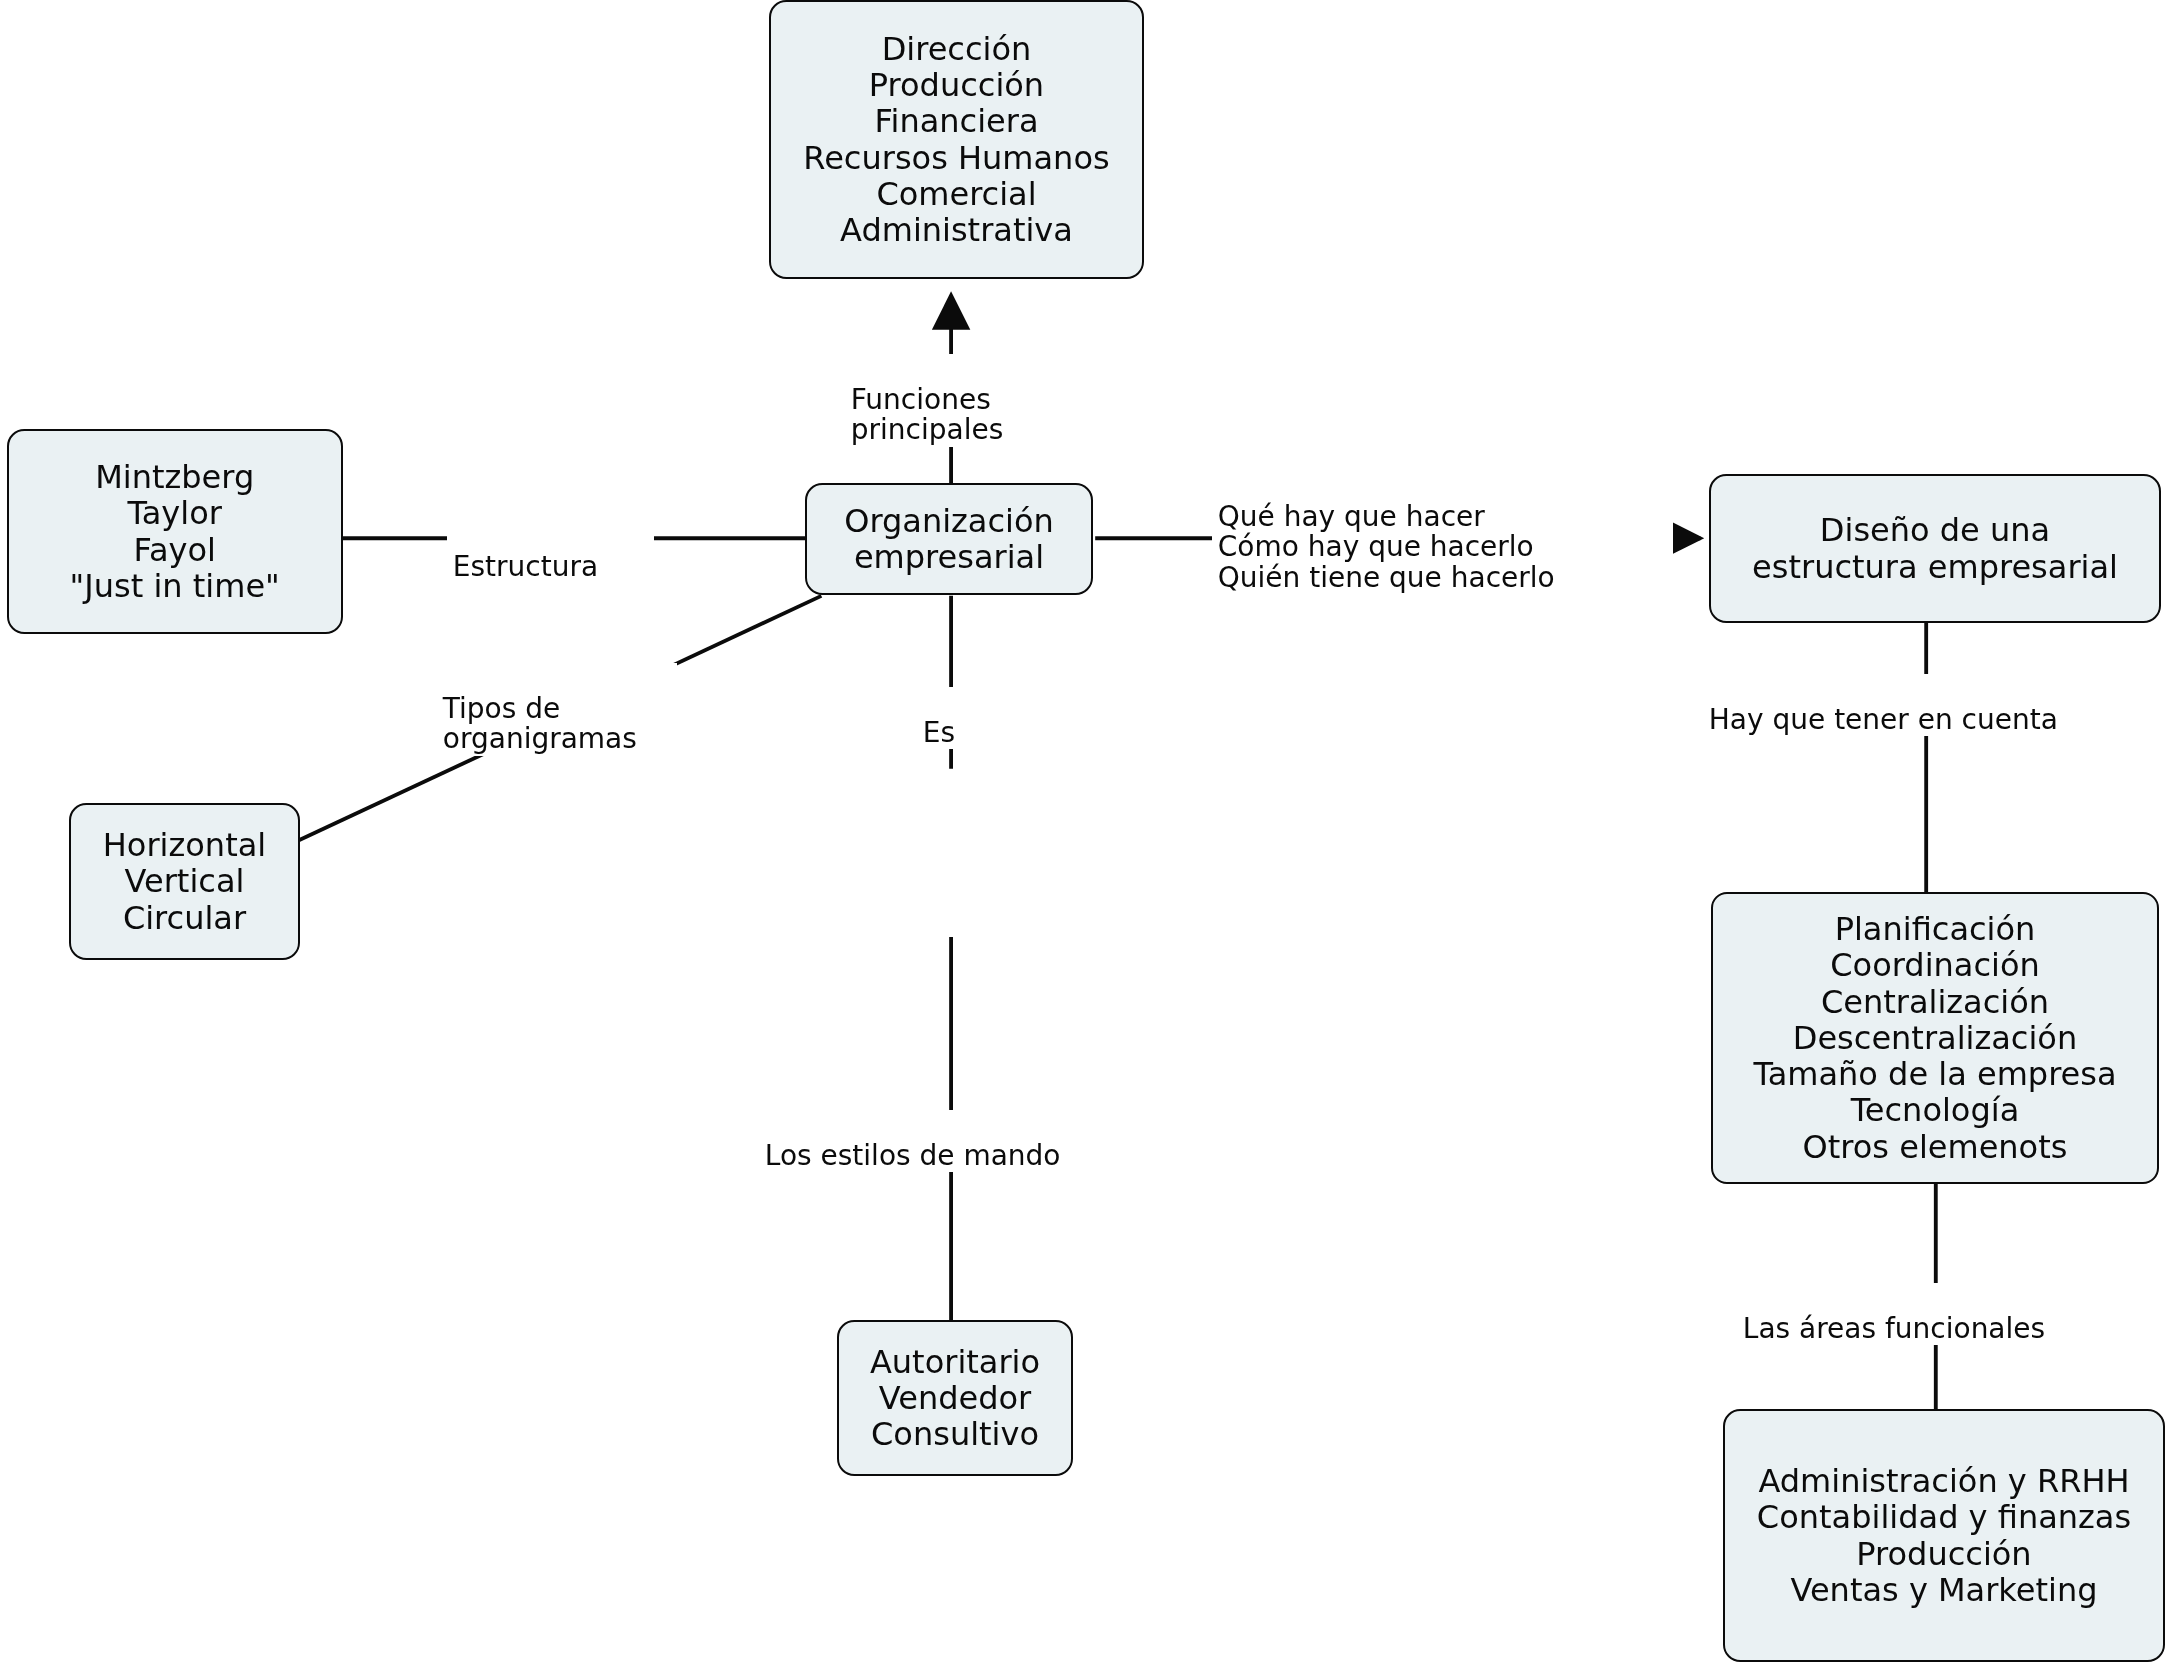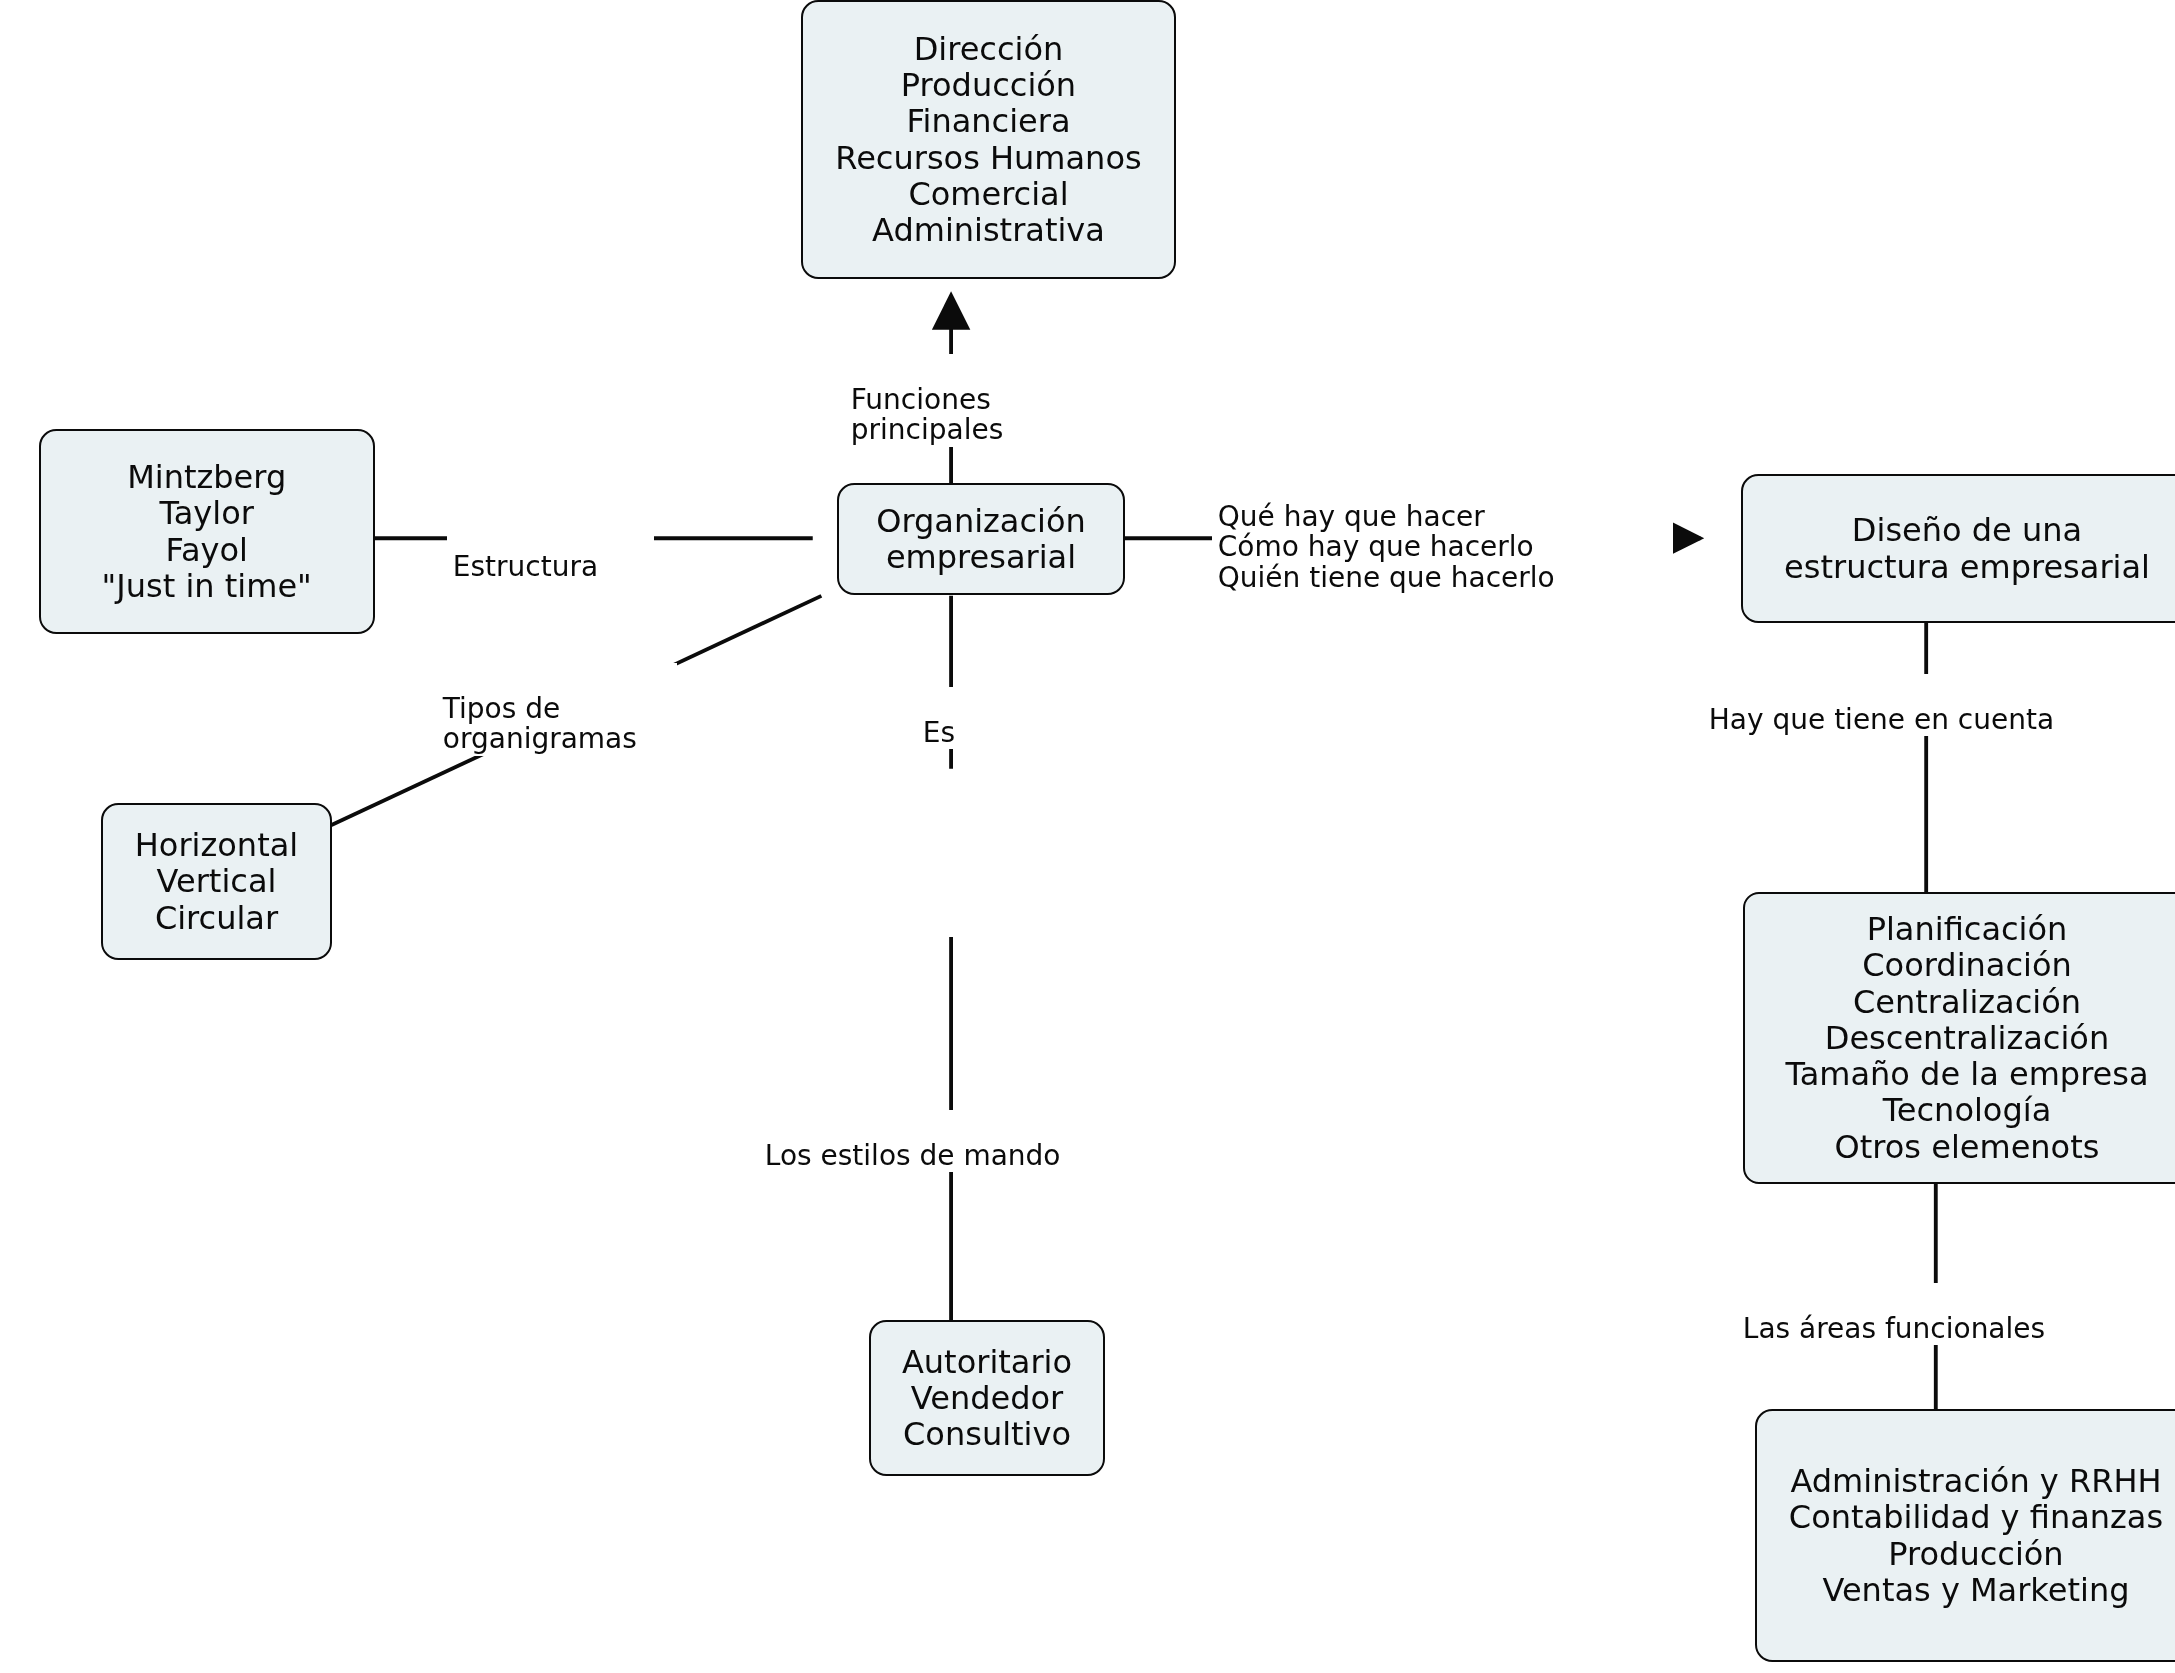--- a/index.html
+++ b/index.html
@@ -36,21 +36,20 @@
     display: flex;
     align-items: center;
     justify-content: center;
     text-align: center;
     color: #0b0b0b;
     font-size: 32px;
     line-height: 1.135;
     white-space: pre-line;
     padding: 3.8px 9.6px;
     z-index: 2;
-    margin-left: 32px;
   }
   .edge-label {
     position: absolute;
     background: #ffffff;
     color: #0b0b0b;
     font-size: 28px;
     line-height: 1.08;
     white-space: pre-line;
     padding: 1px 5.8px;
     z-index: 3;
@@ -160,21 +159,21 @@
   <div class="edge-label" style="left:437px; top:663px; width:240px;">
     <span>Tipos de
 organigramas</span>
   </div>
 
   <div class="edge-label" style="left:917px; top:687px; width:67px;">
     <span>Es</span>
   </div>
 
   <div class="edge-label" style="left:1703px; top:674px; width:471px;">
-    <span>Hay que tiene en cuenta</span>
+    <span>Hay que tener en cuenta</span>
   </div>
 
   <div class="edge-label" style="left:759px; top:1110px; width:384px;">
     <span>Los estilos de mando</span>
   </div>
 
   <div class="edge-label" style="left:1737px; top:1283px; width:403px;">
     <span>Las áreas funcionales</span>
   </div>
 

